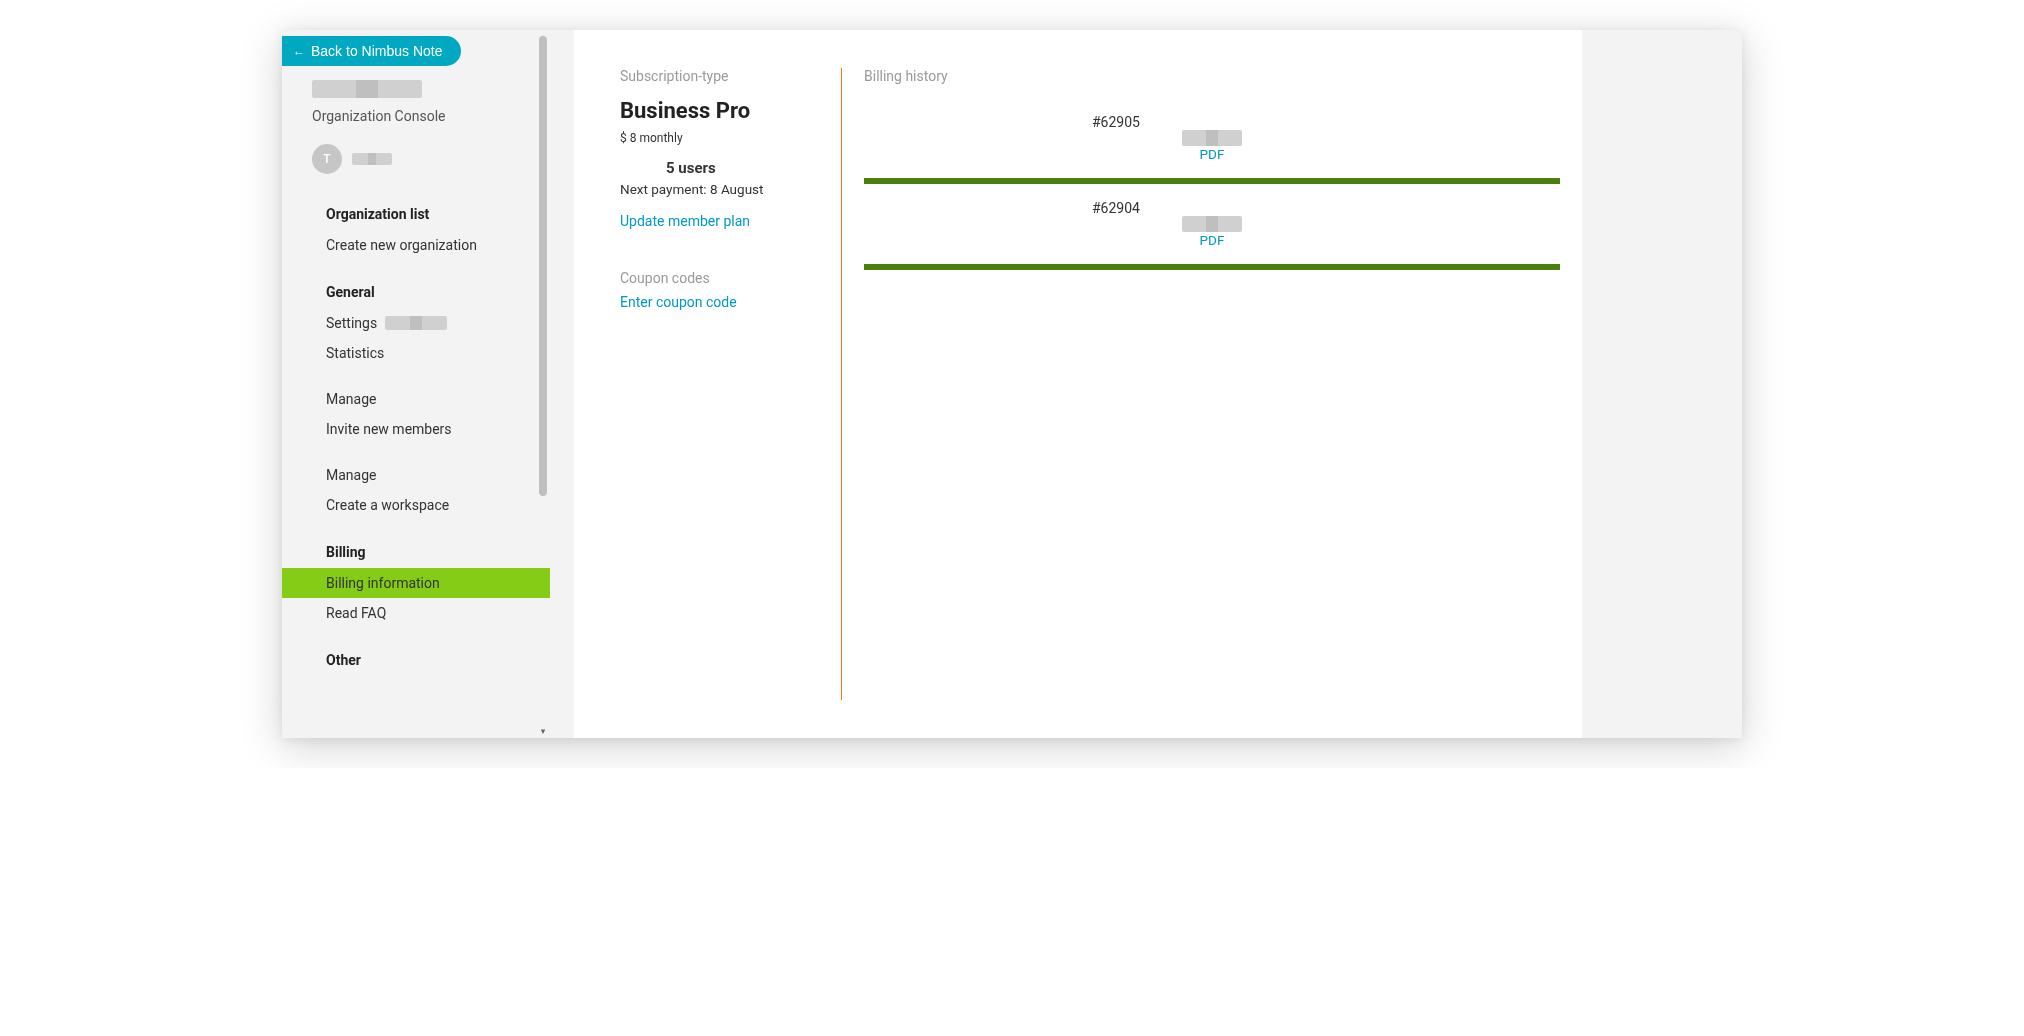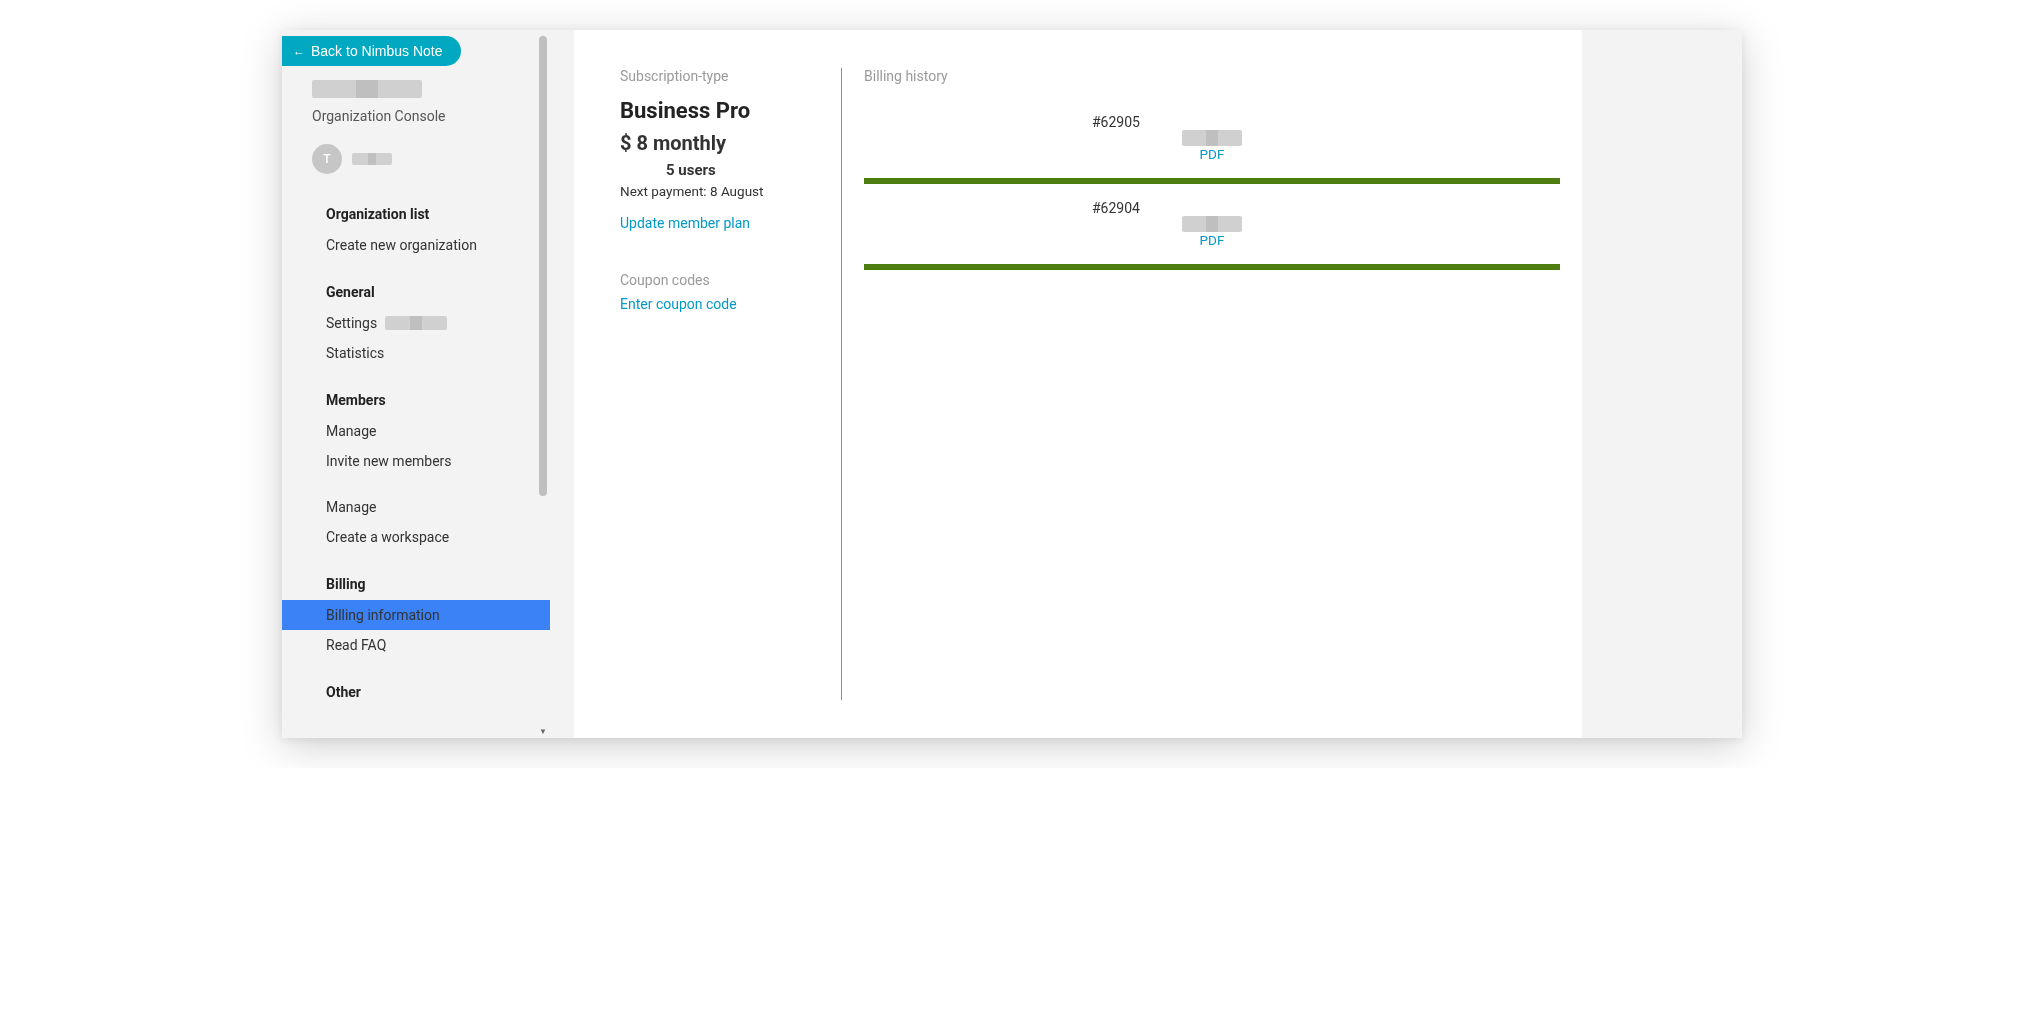--- a/index.html
+++ b/index.html
@@ -62,21 +62,21 @@
     .nav-heading {
       font-weight: 700; font-size: 14px; color: #222;
       padding: 8px 16px 8px 44px;
     }
     .nav-item {
       font-size: 14px; color: #333;
       padding: 7px 16px 7px 44px;
       cursor: pointer;
       display: flex; align-items: center; gap: 8px;
     }
-    .nav-item.active { background: #3b82f6; }
+    .nav-item.active { background: #84cc16; }
     .settings-redact { width: 62px; height: 14px; }
     .scrollbar-track {
       position: absolute; top: 4px; right: 2px; width: 10px; height: calc(100% - 8px);
     }
     .scrollbar-thumb {
       position: absolute; top: 2px; left: 1px; width: 8px; height: 460px;
       background: #bfbfbf; border-radius: 4px;
     }
     .scrollbar-arrow { position:absolute; left:0; width:10px; text-align:center; color:#666; font-size:9px;}
     .scrollbar-up{ top:-2px;}
@@ -91,21 +91,21 @@
       margin: 0 160px 0 24px;
       flex: 1;
       min-height: 560px;
       display: flex;
       padding: 38px 22px 38px 46px;
     }
     .col-left { width: 222px; border-right: 1px solid #f97316; padding-right: 20px; }
     .col-right { flex: 1; padding-left: 22px; }
     .section-label { color: #9a9a9a; font-size: 14px; margin-bottom: 14px; }
     .plan-name { font-size: 22px; font-weight: 700; color: #222; margin-bottom: 8px; }
-    .plan-price { font-size: 20px; font-weight: 700; color: #333; margin-bottom: 6px; }
+    .plan-price { font-size: 12px; font-weight: 400; color: #333; margin-bottom: 14px; }
     .plan-users { font-size: 15px; font-weight: 700; color: #333; margin-bottom: 4px; margin-left: 46px; }
     .next-payment { font-size: 13.5px; color: #333; margin-bottom: 14px; }
     .link { color: #0099c8; font-size: 14px; cursor: pointer; }
     .coupon-block { margin-top: 40px; }
     .coupon-label { color: #9a9a9a; font-size: 14px; margin-bottom: 6px; }
     .history-row {
       display: flex; align-items: center; justify-content: space-between;
       padding: 16px 0; border-bottom: 6px solid #4d7c0f;
       font-size: 14px; color: #333; flex-direction: column;
     }
@@ -150,21 +150,20 @@
       <div class="nav-item">
         <span>Settings</span>
         <span class="redacted settings-redact"></span>
       </div>
       <div class="nav-item">
         <span>Statistics</span>
       </div>
     </div>
 
     <div class="nav-section">
-      <div class="nav-heading">Members</div>
       <div class="nav-item">
         <span>Manage</span>
       </div>
       <div class="nav-item">
         <span>Invite new members</span>
       </div>
     </div>
 
     <div class="nav-section">
       <div class="nav-item">

